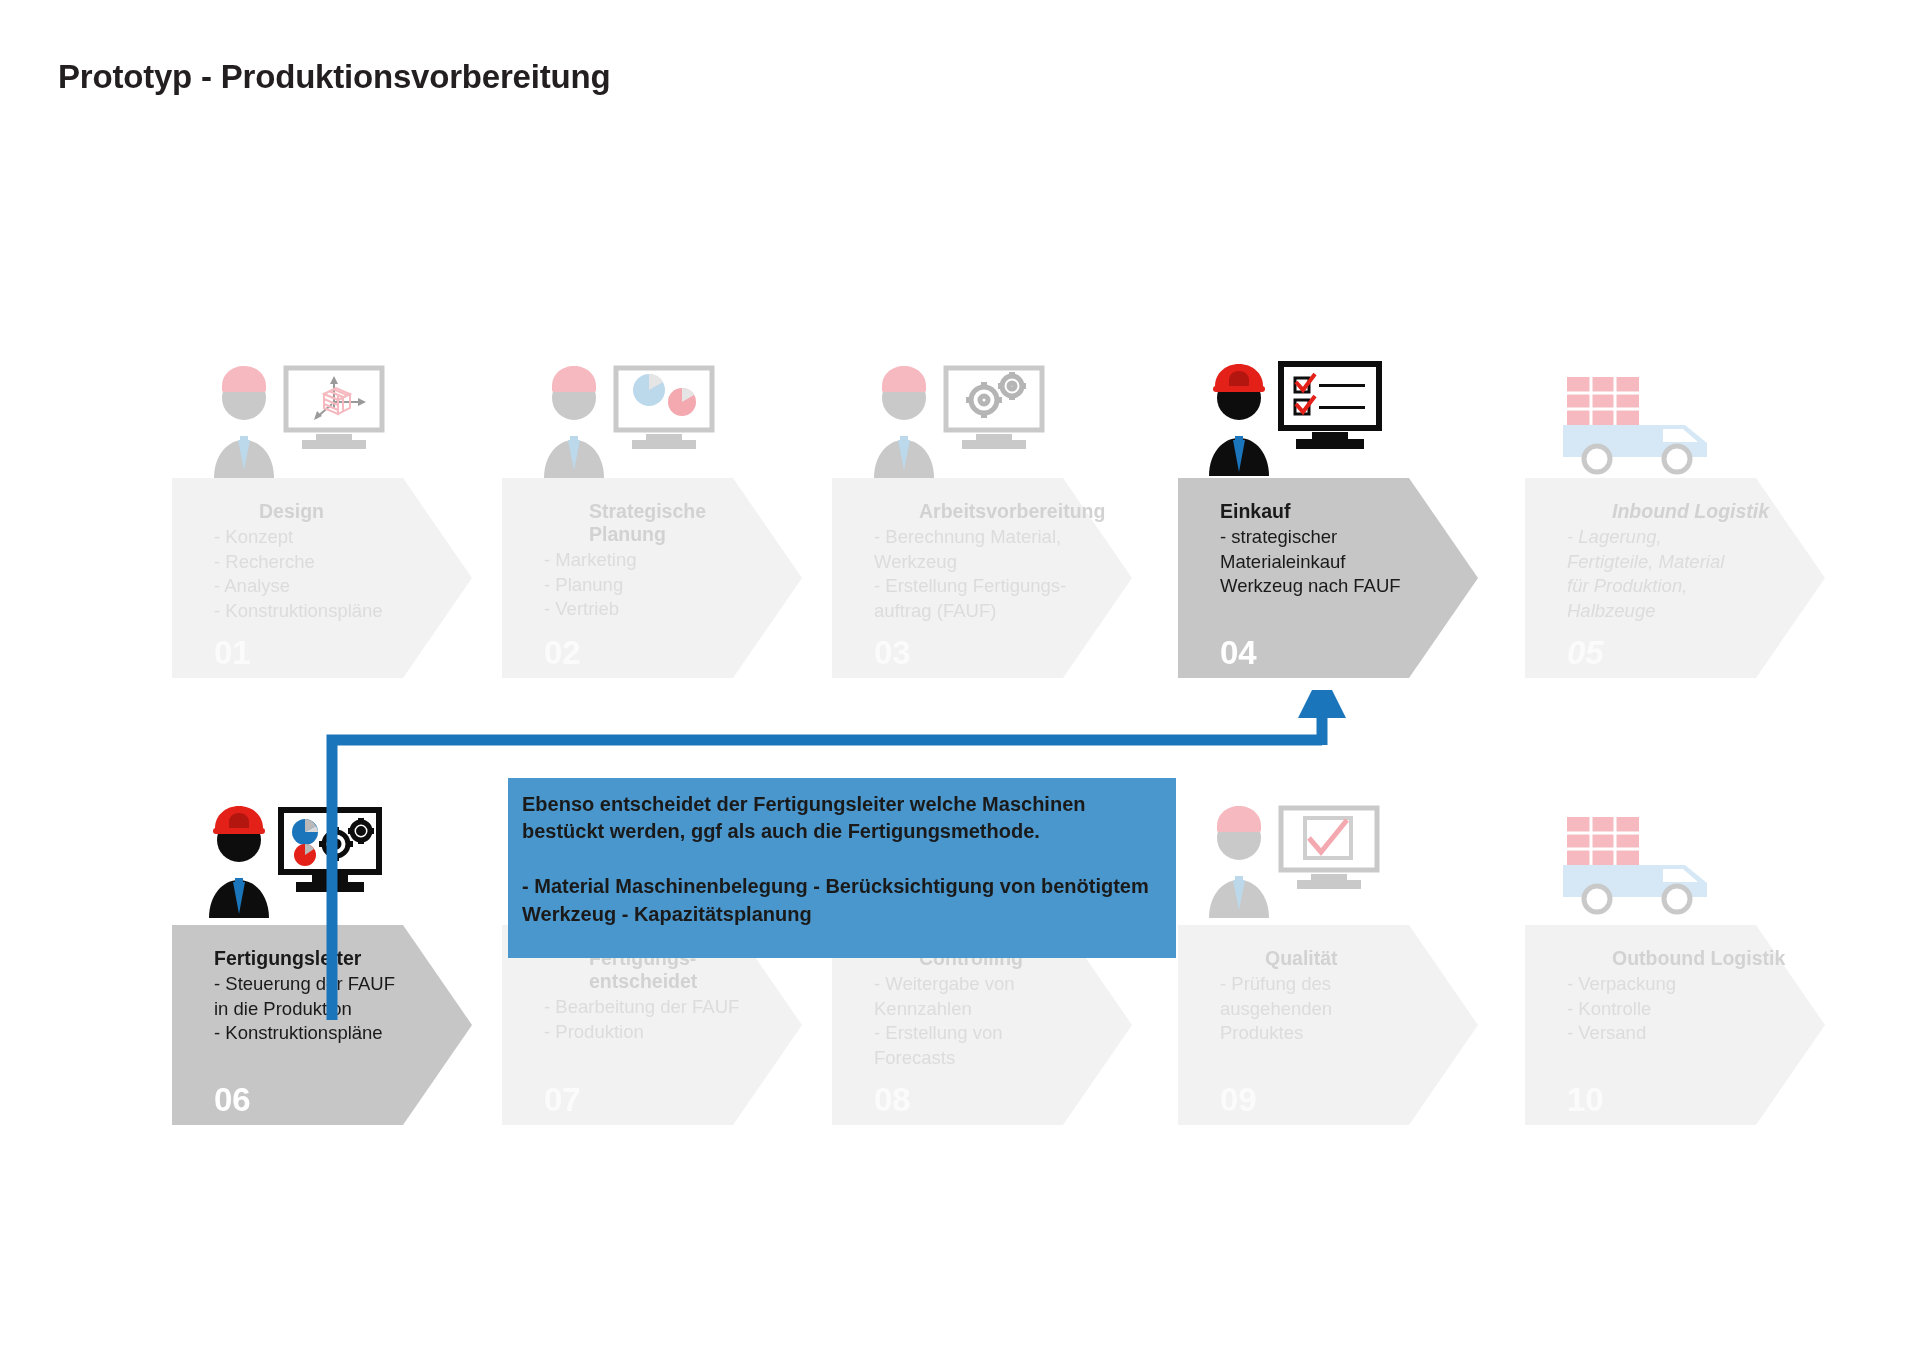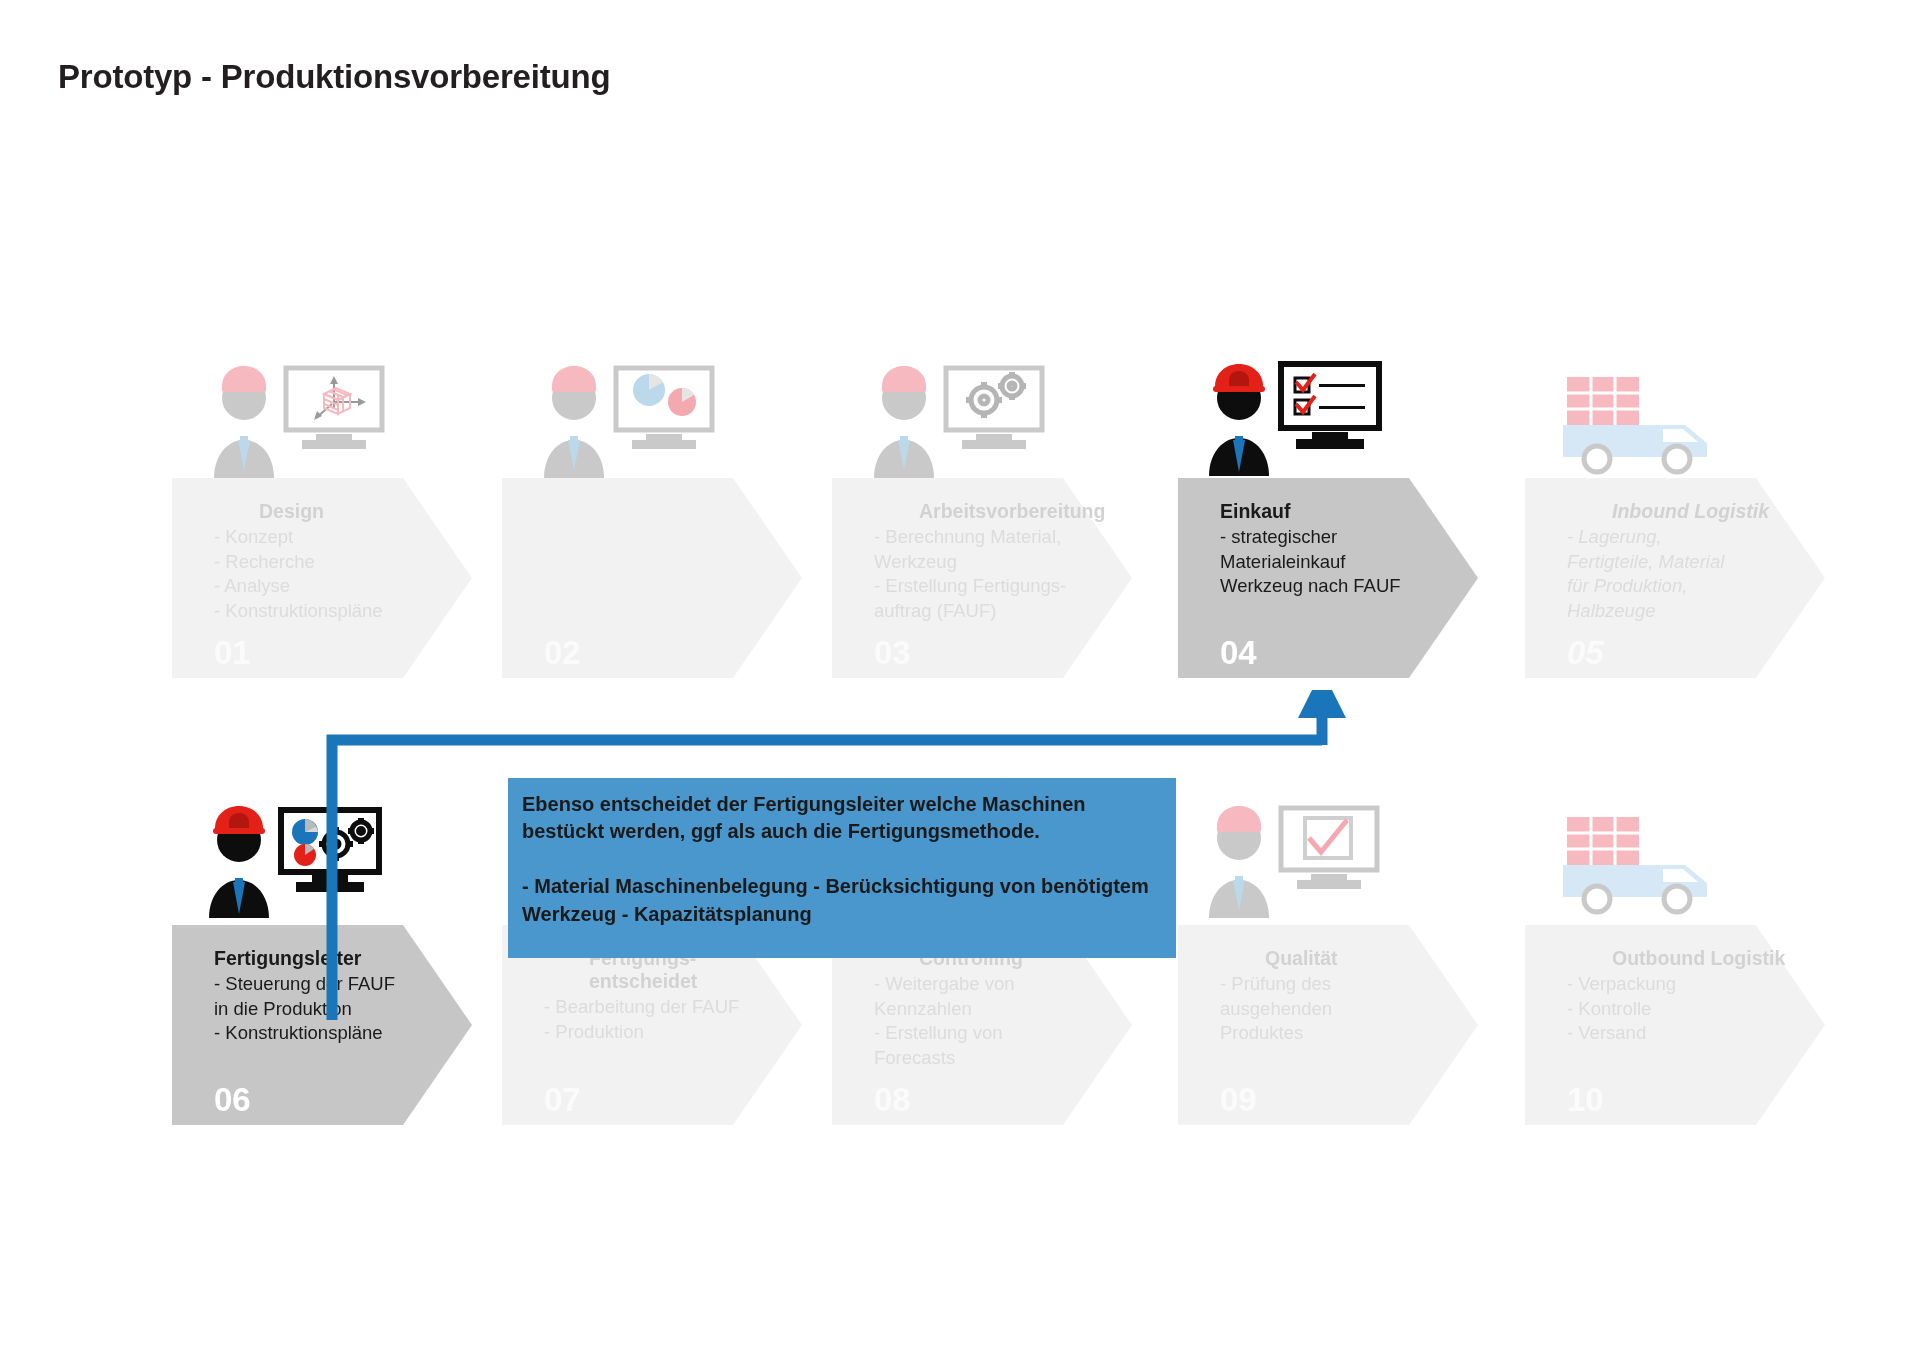--- a/index.html
+++ b/index.html
@@ -392,20 +392,29 @@
         <div class="chev-line">- Recherche</div>
         <div class="chev-line">- Analyse</div>
         <div class="chev-line">- Konstruktionspläne</div>
       </div>
     </div>
     <div class="chev-num">01</div>
   </div>
 
   <div class="chevron chev-dim" style="left:502px; top:478px;">
     <div class="chev-shape"></div>
+    <div class="chev-text">
+      <div class="chev-title">Strategische
+Planung</div>
+      <div class="chev-lines">
+        <div class="chev-line">- Marketing</div>
+        <div class="chev-line">- Planung</div>
+        <div class="chev-line">- Vertrieb</div>
+      </div>
+    </div>
     <div class="chev-num">02</div>
   </div>
 
   <div class="chevron chev-dim" style="left:832px; top:478px;">
     <div class="chev-shape"></div>
     <div class="chev-text">
       <div class="chev-title">Arbeitsvorbereitung</div>
       <div class="chev-lines">
         <div class="chev-line">- Berechnung Material,
   Werkzeug</div>

